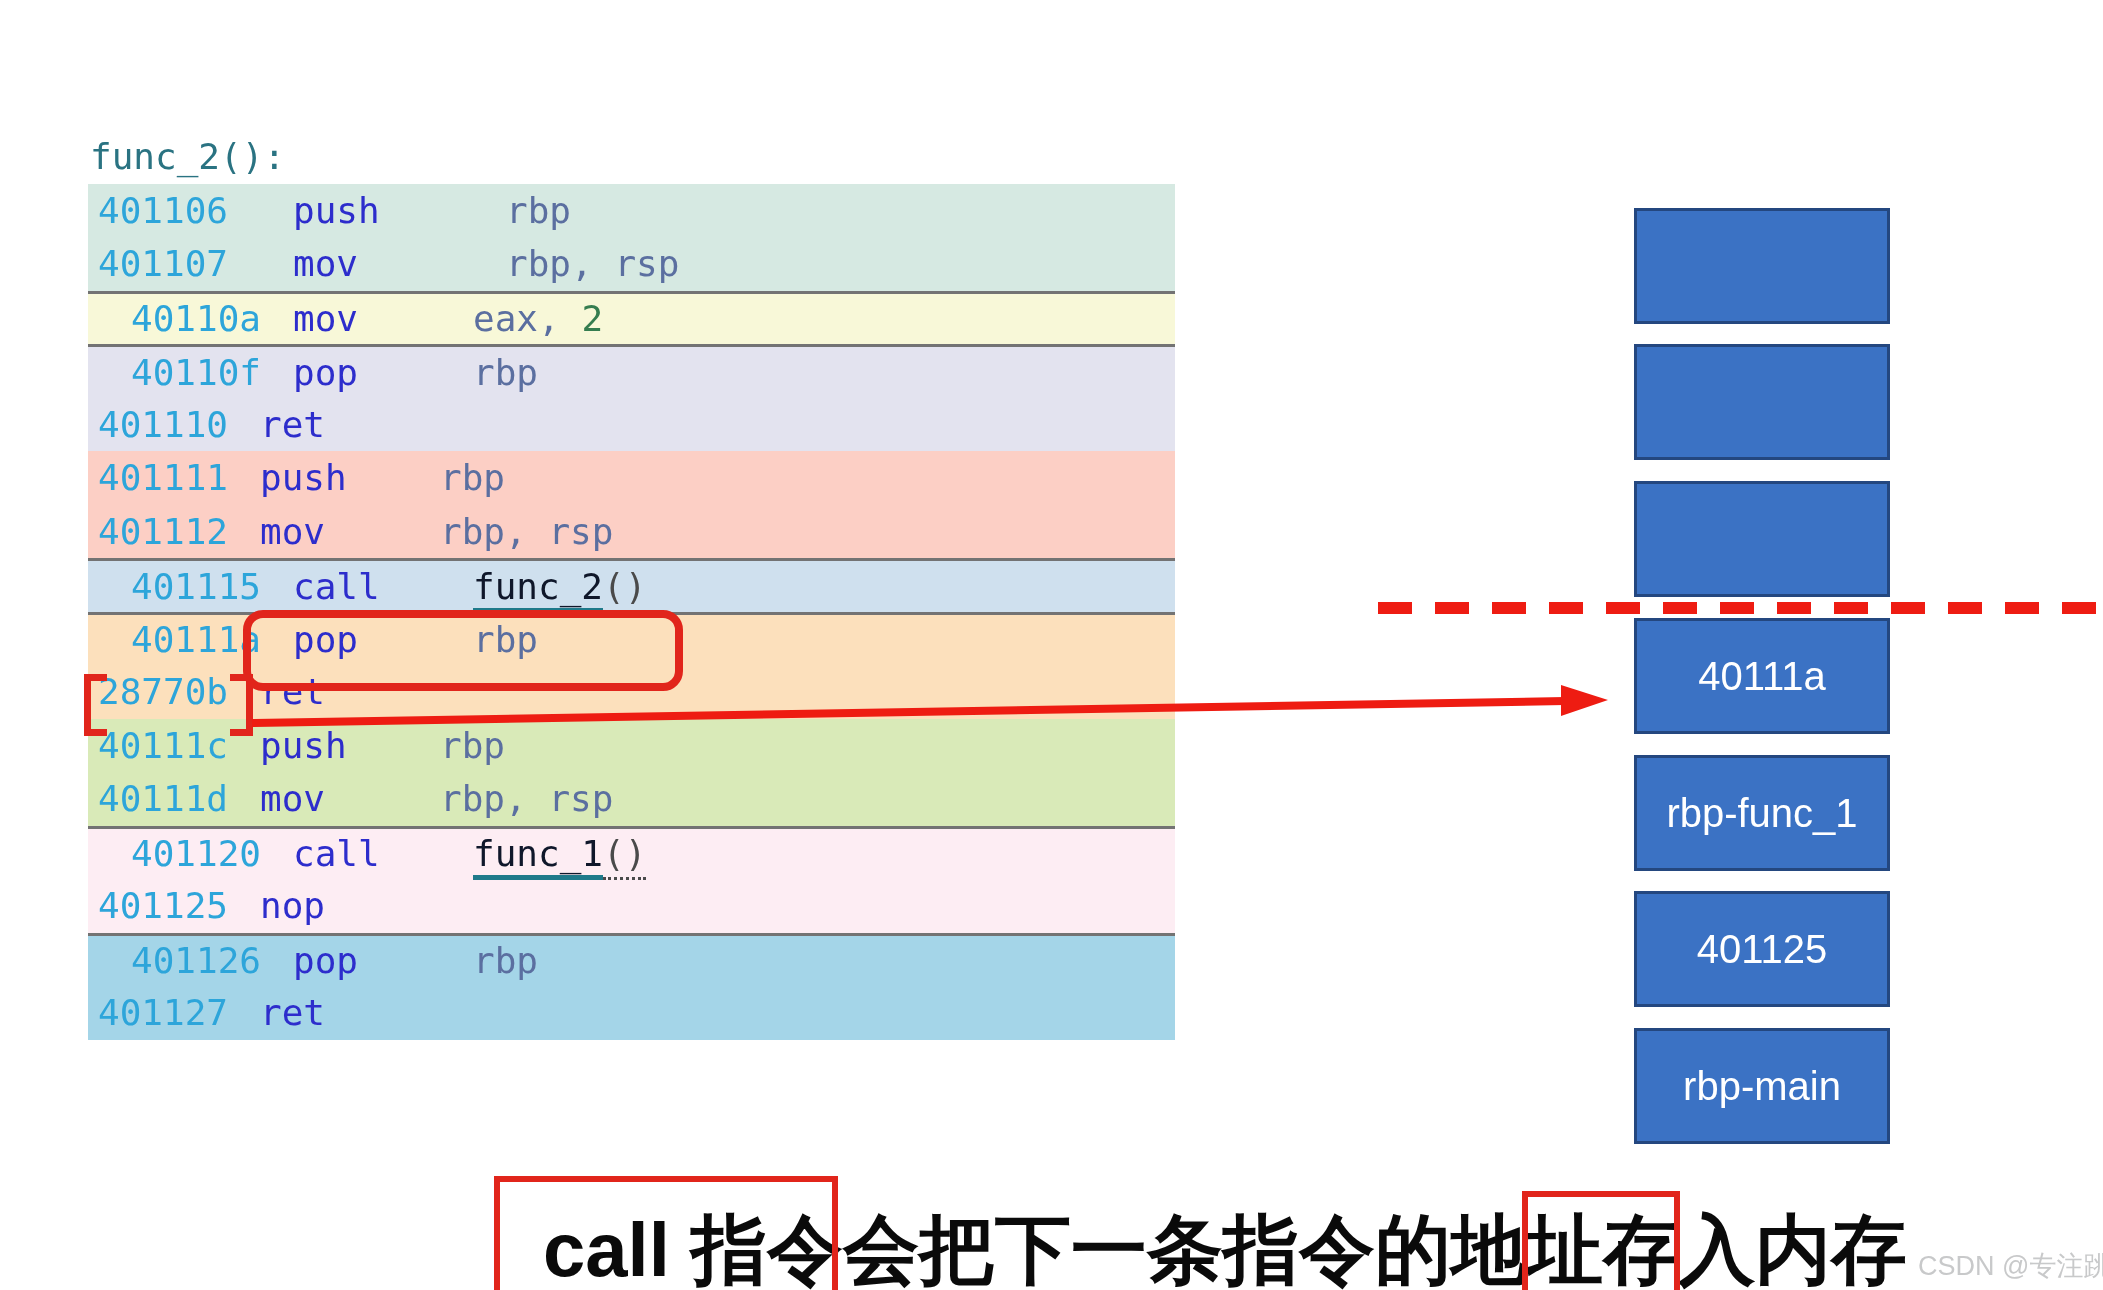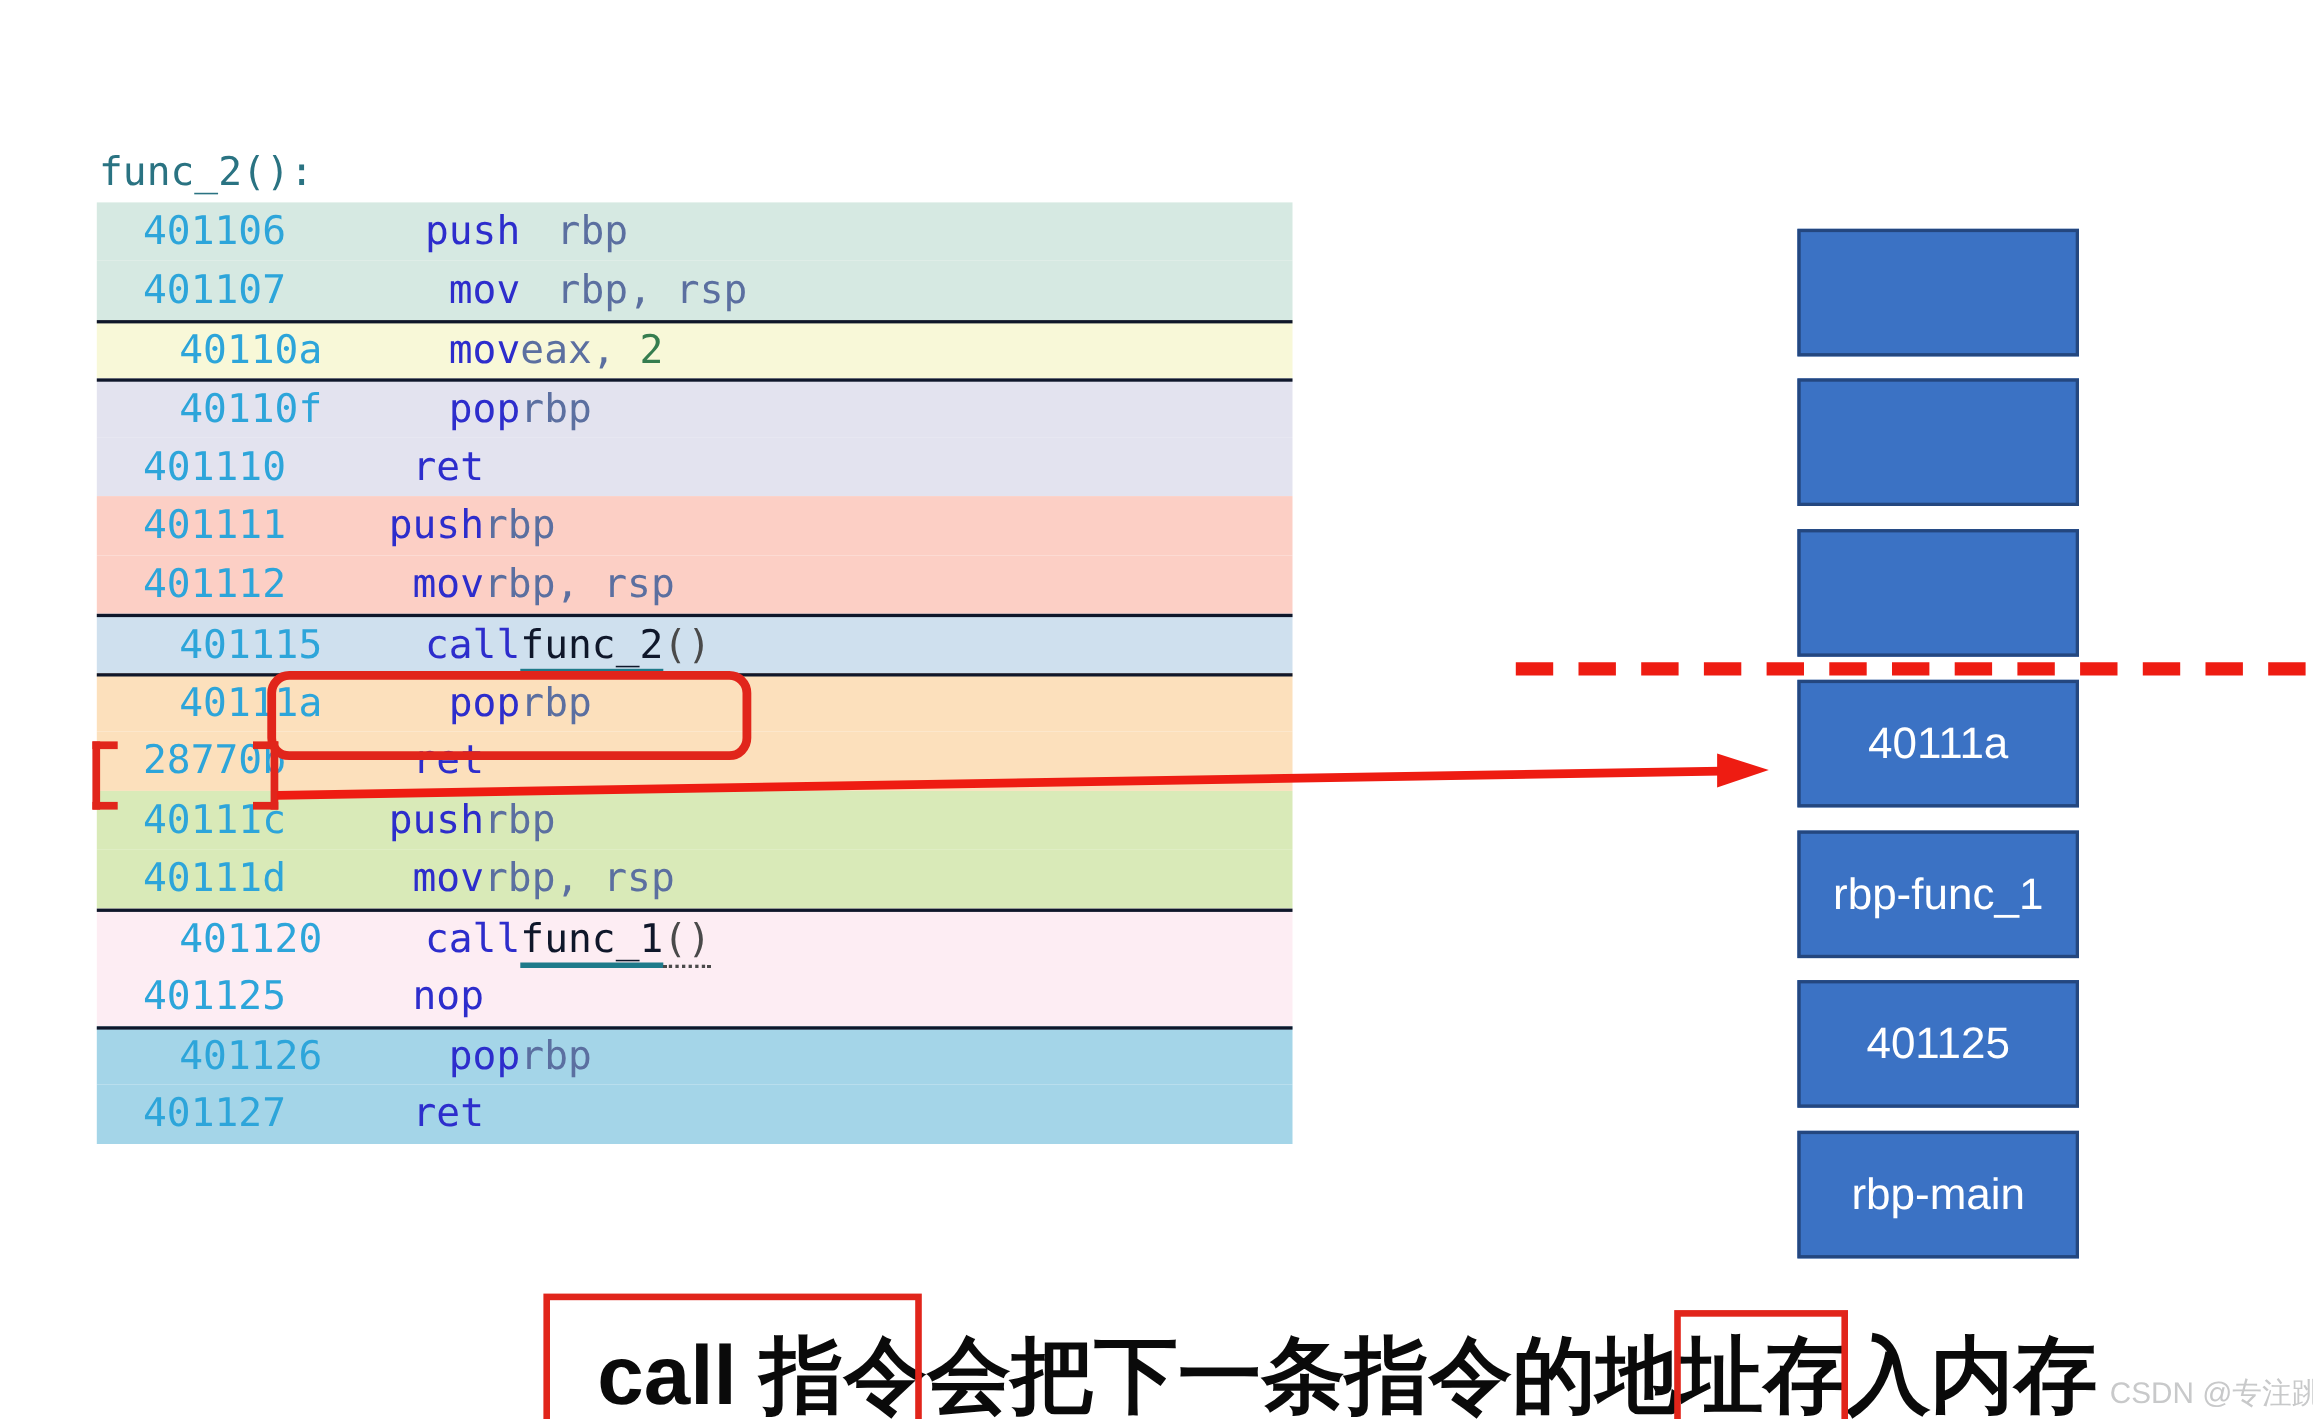--- a/index.html
+++ b/index.html
@@ -3,22 +3,22 @@
 <meta charset="utf-8">
 <style>
   html,body{margin:0;padding:0;}
   body{
     width:2103px;height:1290px;position:relative;overflow:hidden;
     background:#ffffff;font-family:"DejaVu Sans Mono",monospace;
   }
   
   .code{position:absolute;left:88px;top:130px;width:1087px;}
   .row{height:53.5px;display:flex;align-items:center;box-sizing:border-box;
-       font-size:36px;padding-left:10px;white-space:pre;text-align:right;}
-  .row.start{border-top:3px solid #0f172a;padding-left:43px;}
+       font-size:36px;padding-left:10px;white-space:pre;}
+  .row.start{border-top:3px solid #737373;padding-left:43px;}
   .label-row{padding-left:2px;color:#2a7382;background:#ffffff;}
   .addr{display:inline-block;width:162px;color:#2da5da;}
   .mn{display:inline-block;width:180px;color:#2d2dcc;}
   .op{color:#5b6fa0;}
   .reg{color:#5b6fa0;}
   .num{color:#357d4f;}
   .target{color:#0f172a;border-bottom:5px solid #1f7a8a;padding-bottom:1px;}
   .parens{color:#4a4a4a;border-bottom:3px dotted #4a4a4a;padding-bottom:3px;}
   .mint{background:#d6e9e2;gap:33px;}
   .yellow{background:#f8f8d8;}

